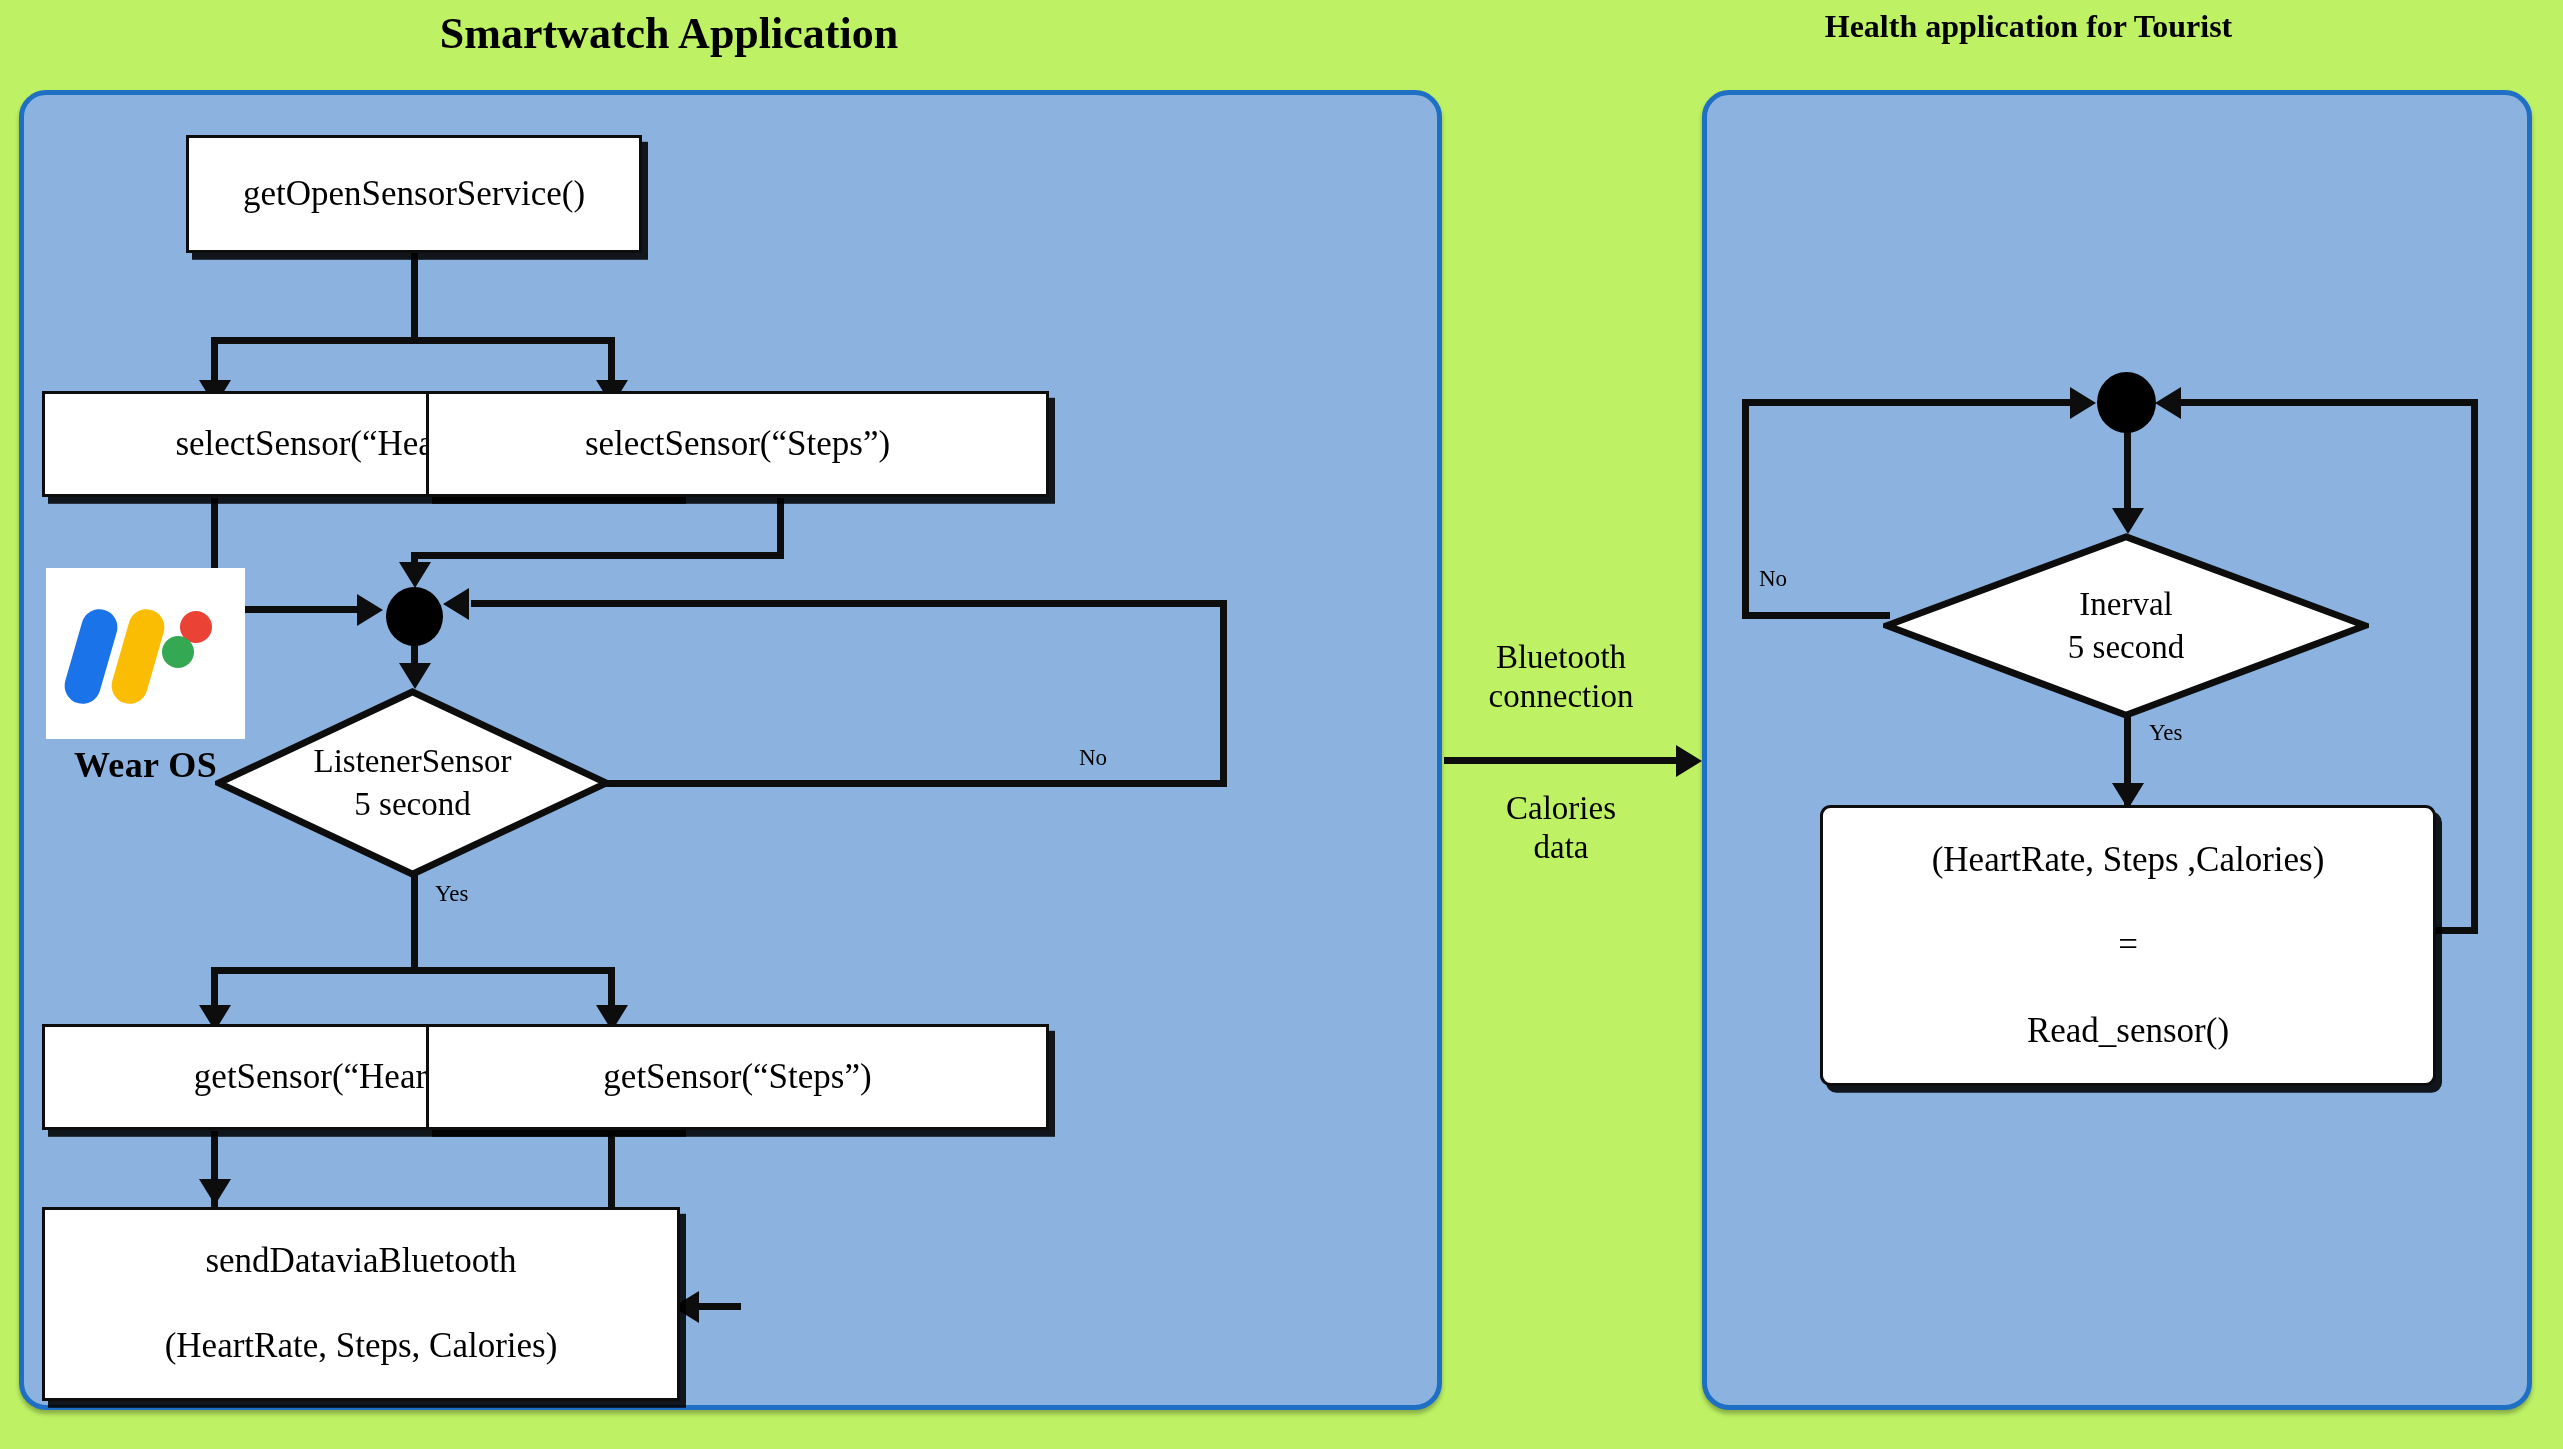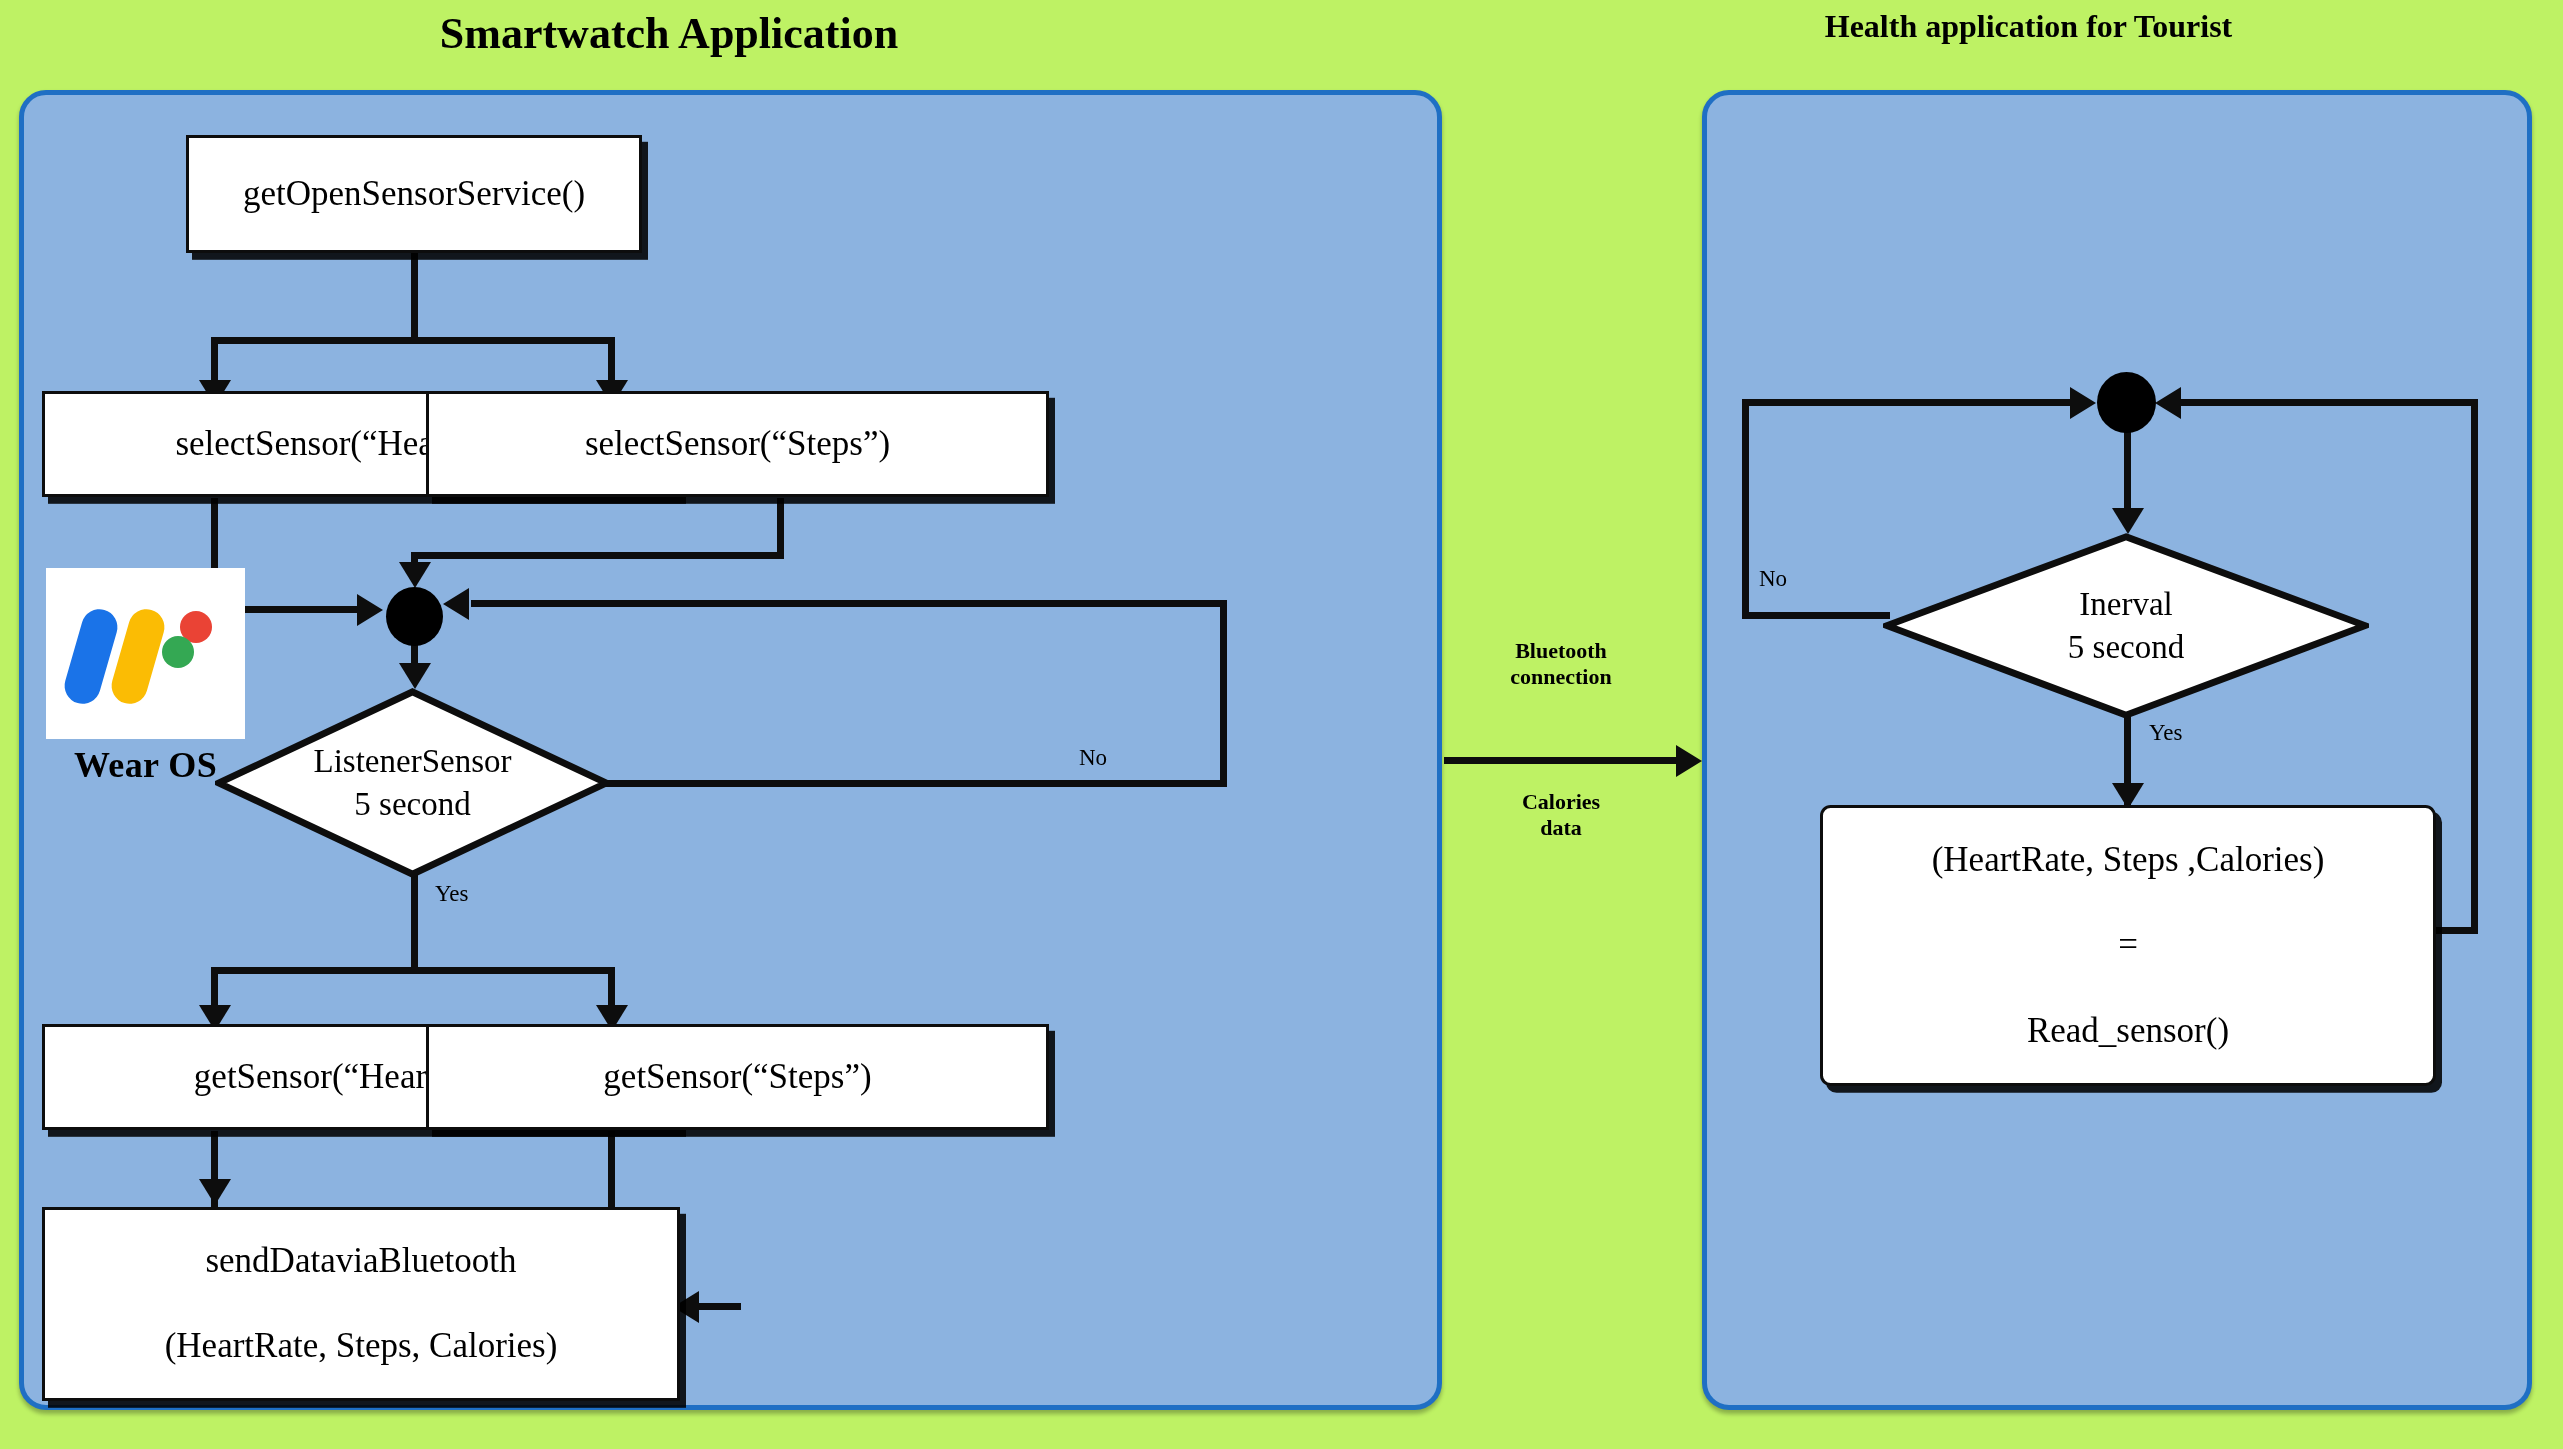--- a/index.html
+++ b/index.html
@@ -121,22 +121,22 @@
     position: absolute;
     font-size: 23px;
     color: #000000;
     z-index: 7;
     white-space: nowrap;
   }
 
   
   .bridge-text {
     position: absolute;
-    font-weight: bold;
-    font-size: 22px;
+    font-weight: normal;
+    font-size: 33px;
     line-height: 1.18;
     text-align: center;
     color: #000;
     white-space: nowrap;
     z-index: 7;
   }
 
   
   #wearos {
     position: absolute;

